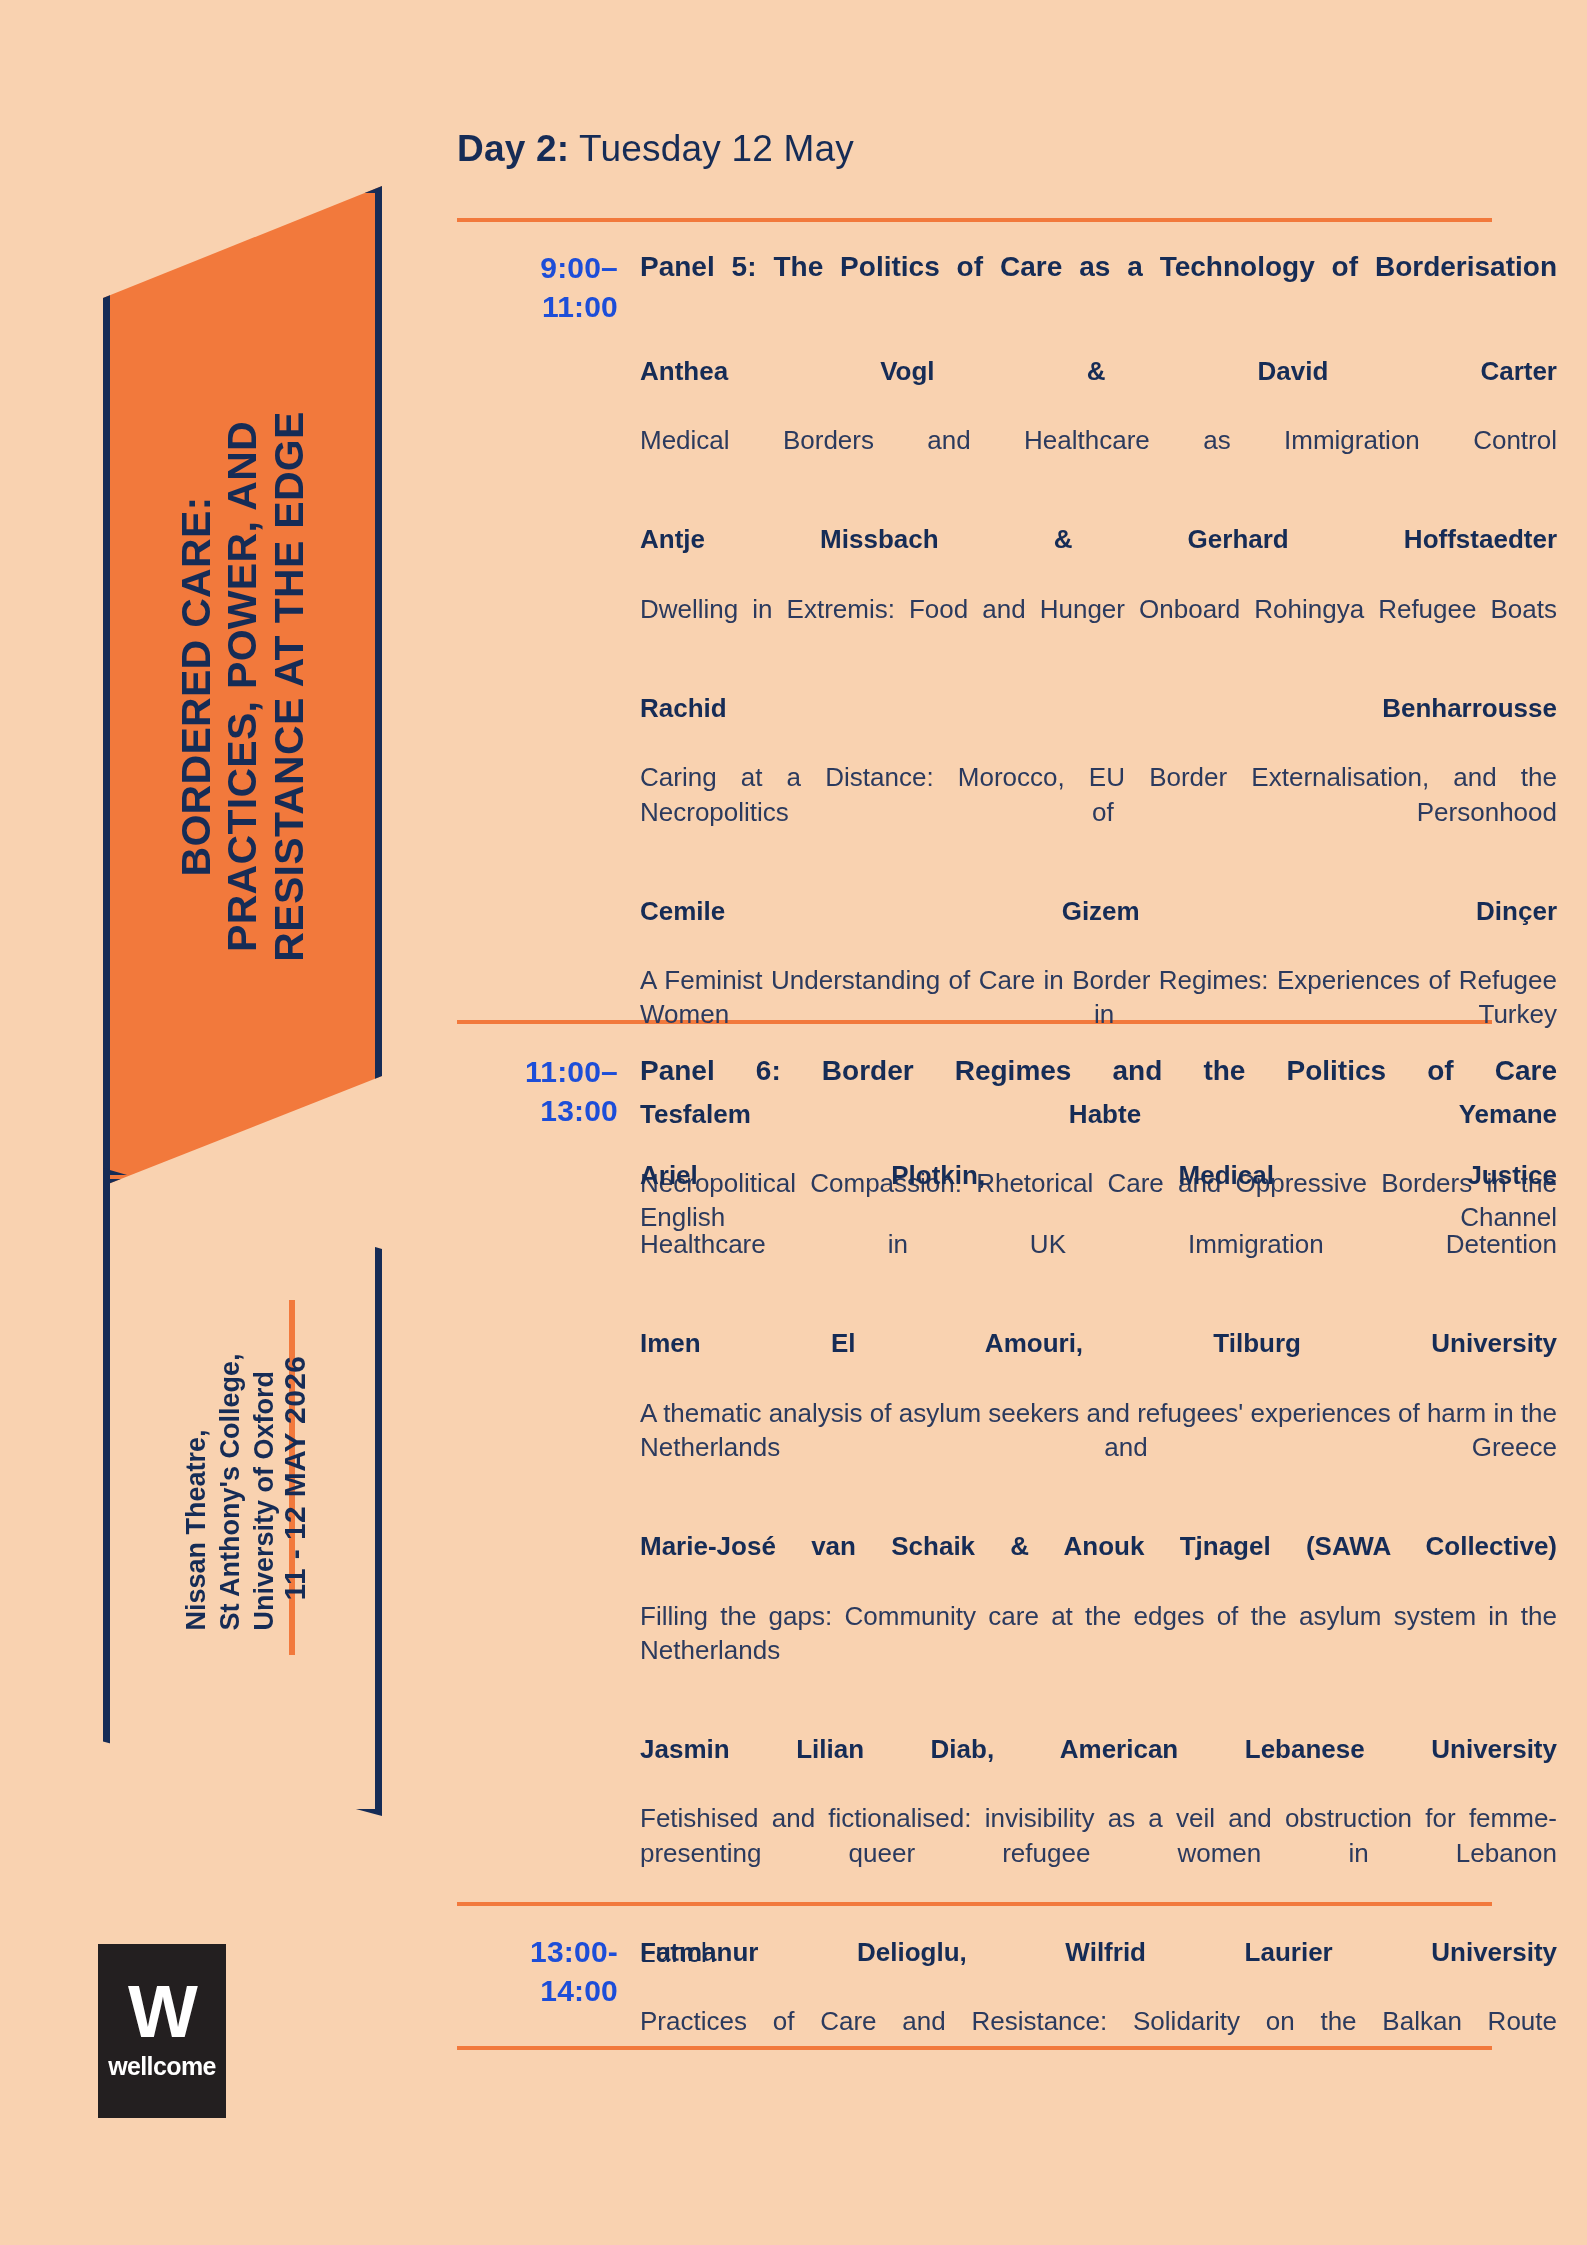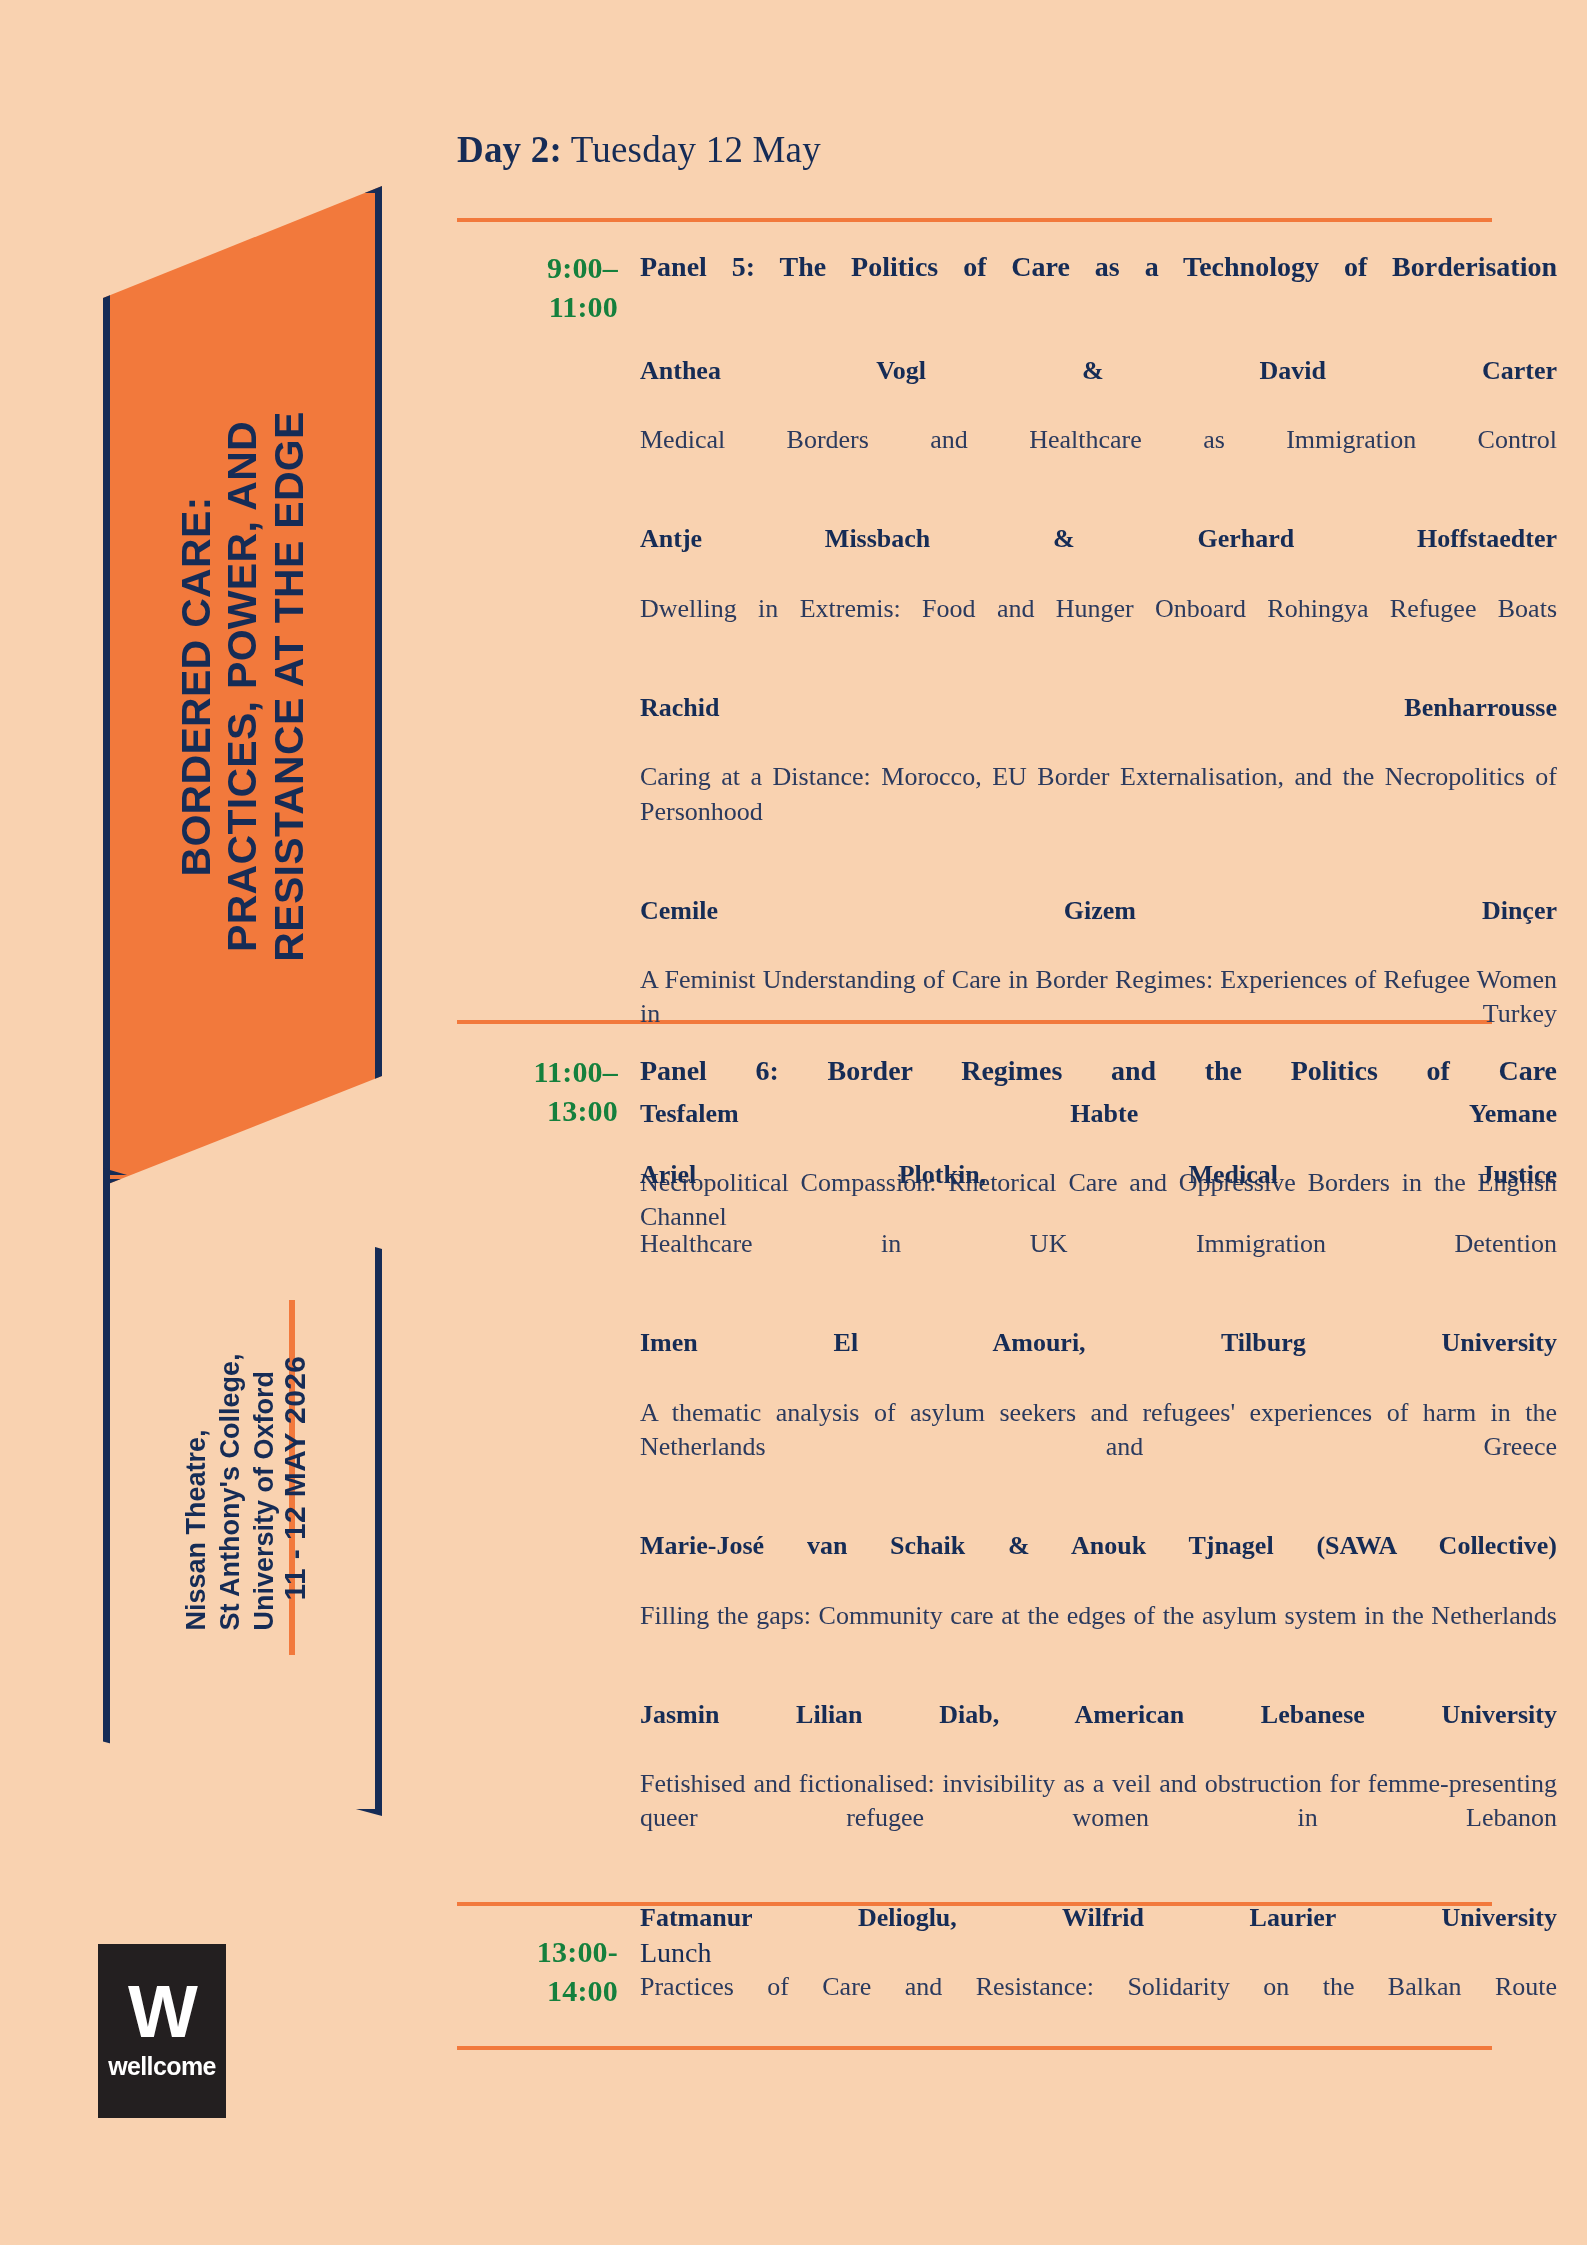--- a/index.html
+++ b/index.html
@@ -165,21 +165,20 @@
     position: relative;
   }
 
   
   .content {
     position: absolute;
     left: 440px;
     top: 0;
     width: 1147px;
     height: 2245px;
-    font-family: Liberation Serif, serif;
   }
 
   .day-header {
     position: absolute;
     left: 17px;
     top: 128px;
     font-size: 37px;
     color: #162C56;
     letter-spacing: 0.2px;
   }
@@ -206,21 +205,21 @@
   }
   .session.s1 { top: 248px; }
   .session.s2 { top: 1052px; }
   .session.s3 { top: 1932px; }
 
   .time-cell {
     width: 200px;
     flex: 0 0 200px;
     text-align: right;
     padding-right: 22px;
-    color: #15803d;
+    color: #1d4ed8;
     font-size: 30px;
     font-weight: bold;
     line-height: 1.30;
     letter-spacing: 0.2px;
   }
 
   .body-cell {
     flex: 1 1 auto;
     padding-right: 30px;
   }

